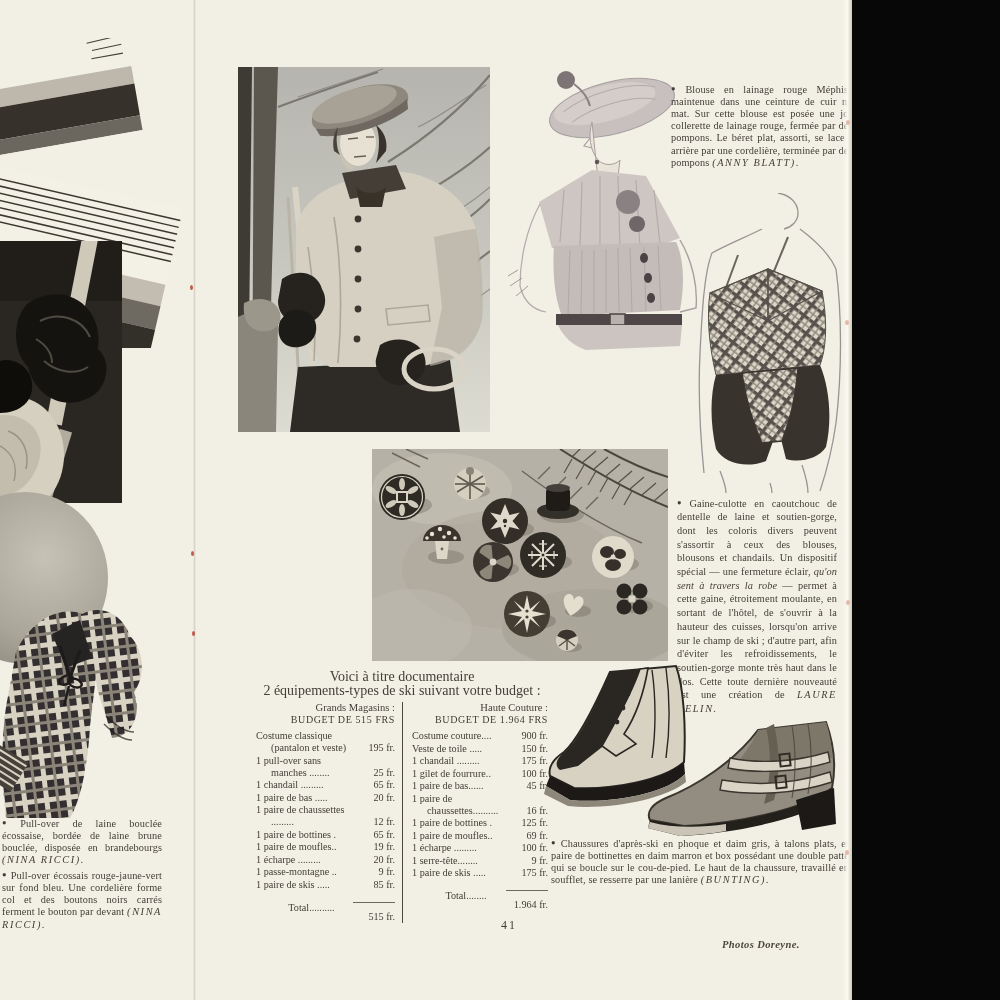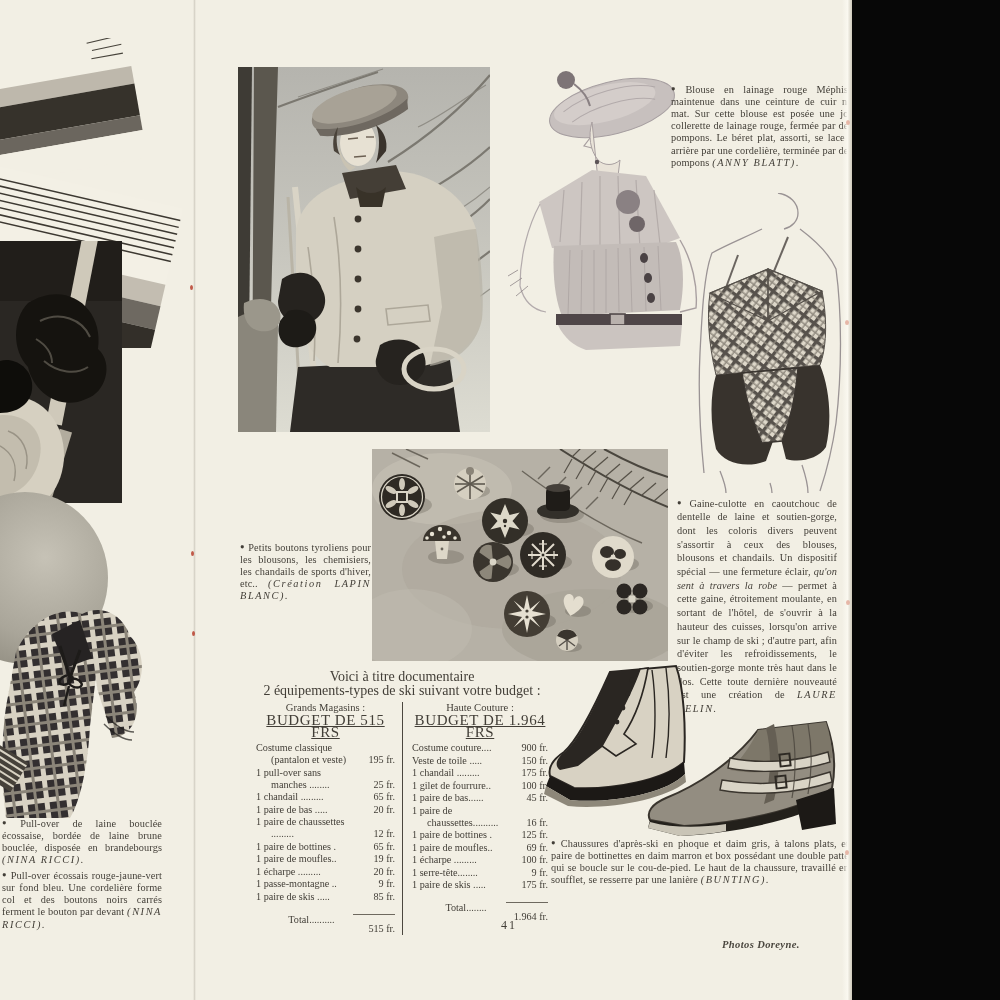--- a/index.html
+++ b/index.html
@@ -30,22 +30,22 @@
   .cap-nina{left:2px;top:817px;width:160px;}
   .cap-nina p{margin:0 0 3px 0;}
 
   
   .budget{left:256px;top:670px;width:292px;font-size:10.2px;line-height:12px;}
   .budget .intro{text-align:center;font-size:14px;line-height:13.5px;}
   .cols{display:flex;margin-top:5px;}
   .col{width:50%;box-sizing:border-box;}
   .col.leftc{padding-right:7px;}
   .col.rightc{border-left:1.5px solid #4c473f;padding-left:9px;}
-  .store{text-align:center;font-size:10.6px;}
-  .bhead{text-align:center;font-size:15px;letter-spacing:.6px;margin-bottom:4px;text-decoration:underline;}
+  .store{text-align:right;font-size:10.6px;}
+  .bhead{text-align:right;font-size:10px;letter-spacing:.6px;margin-bottom:4px;}
   .trow{display:flex;align-items:flex-end;margin-bottom:.5px;}
   .ti{flex:1;padding-left:15px;text-indent:-15px;}
   .tp{white-space:nowrap;min-width:42px;text-align:right;}
   .total{display:flex;align-items:flex-start;margin-top:11px;font-family:Liberation Serif, serif;}
   .total .ti{text-align:center;text-indent:0;padding-left:14px;}
   .total .tp{border-top:1px solid #6e695f;padding-top:8px;}
 
   .photo-credit{left:722px;top:904px;font-size:10.5px;font-style:italic;letter-spacing:.4px;font-weight:bold;color:#4a463e;margin-top:35px;}
   .page-number{left:501px;top:918px;font-size:12px;letter-spacing:2px;}
 
@@ -212,23 +212,20 @@
         <circle cx="120" cy="182" r="3.4"></circle>
       <circle cx="120" cy="212" r="3.4"></circle>
         <circle cx="120" cy="242" r="3.4"></circle>
         <circle cx="119" cy="272" r="3.4"></circle>
     </g>
     <path d="M0,250 C20,240 36,244 40,258 L38,365 L0,365 Z" fill="#8a867b"></path>
     <path d="M6,236 C22,228 38,232 42,246 C44,254 40,262 30,264 C14,266 4,256 6,236 Z" fill="#9b978b"></path>
   </svg>
 
 
-  <div class="abs cap cap-boutons">
-    <span class="bullet">●</span><span>Petits boutons tyroliens pour les blousons, les chemisiers, les chandails de sports d'hiver, etc.. </span><span class="credit">(Création LAPIN BLANC).</span>
-  </div>
 
   <svg class="abs" style="left:494px;top:50px;" width="206" height="300" viewBox="0 0 206 300">
     <g transform="rotate(-14 118 58)">
       <ellipse cx="118" cy="58" rx="64" ry="26" fill="#c7c0be" stroke="#a69ea0" stroke-width="1"></ellipse>
       <ellipse cx="112" cy="52" rx="52" ry="18" fill="#d4cdca"></ellipse>
       <g stroke="#aaa2a3" stroke-width="1" opacity=".8">
         <path d="M70,50 C95,38 140,36 165,48" fill="none"></path>
         <path d="M76,62 C100,52 140,50 162,60" fill="none"></path>
       </g>
     </g>

